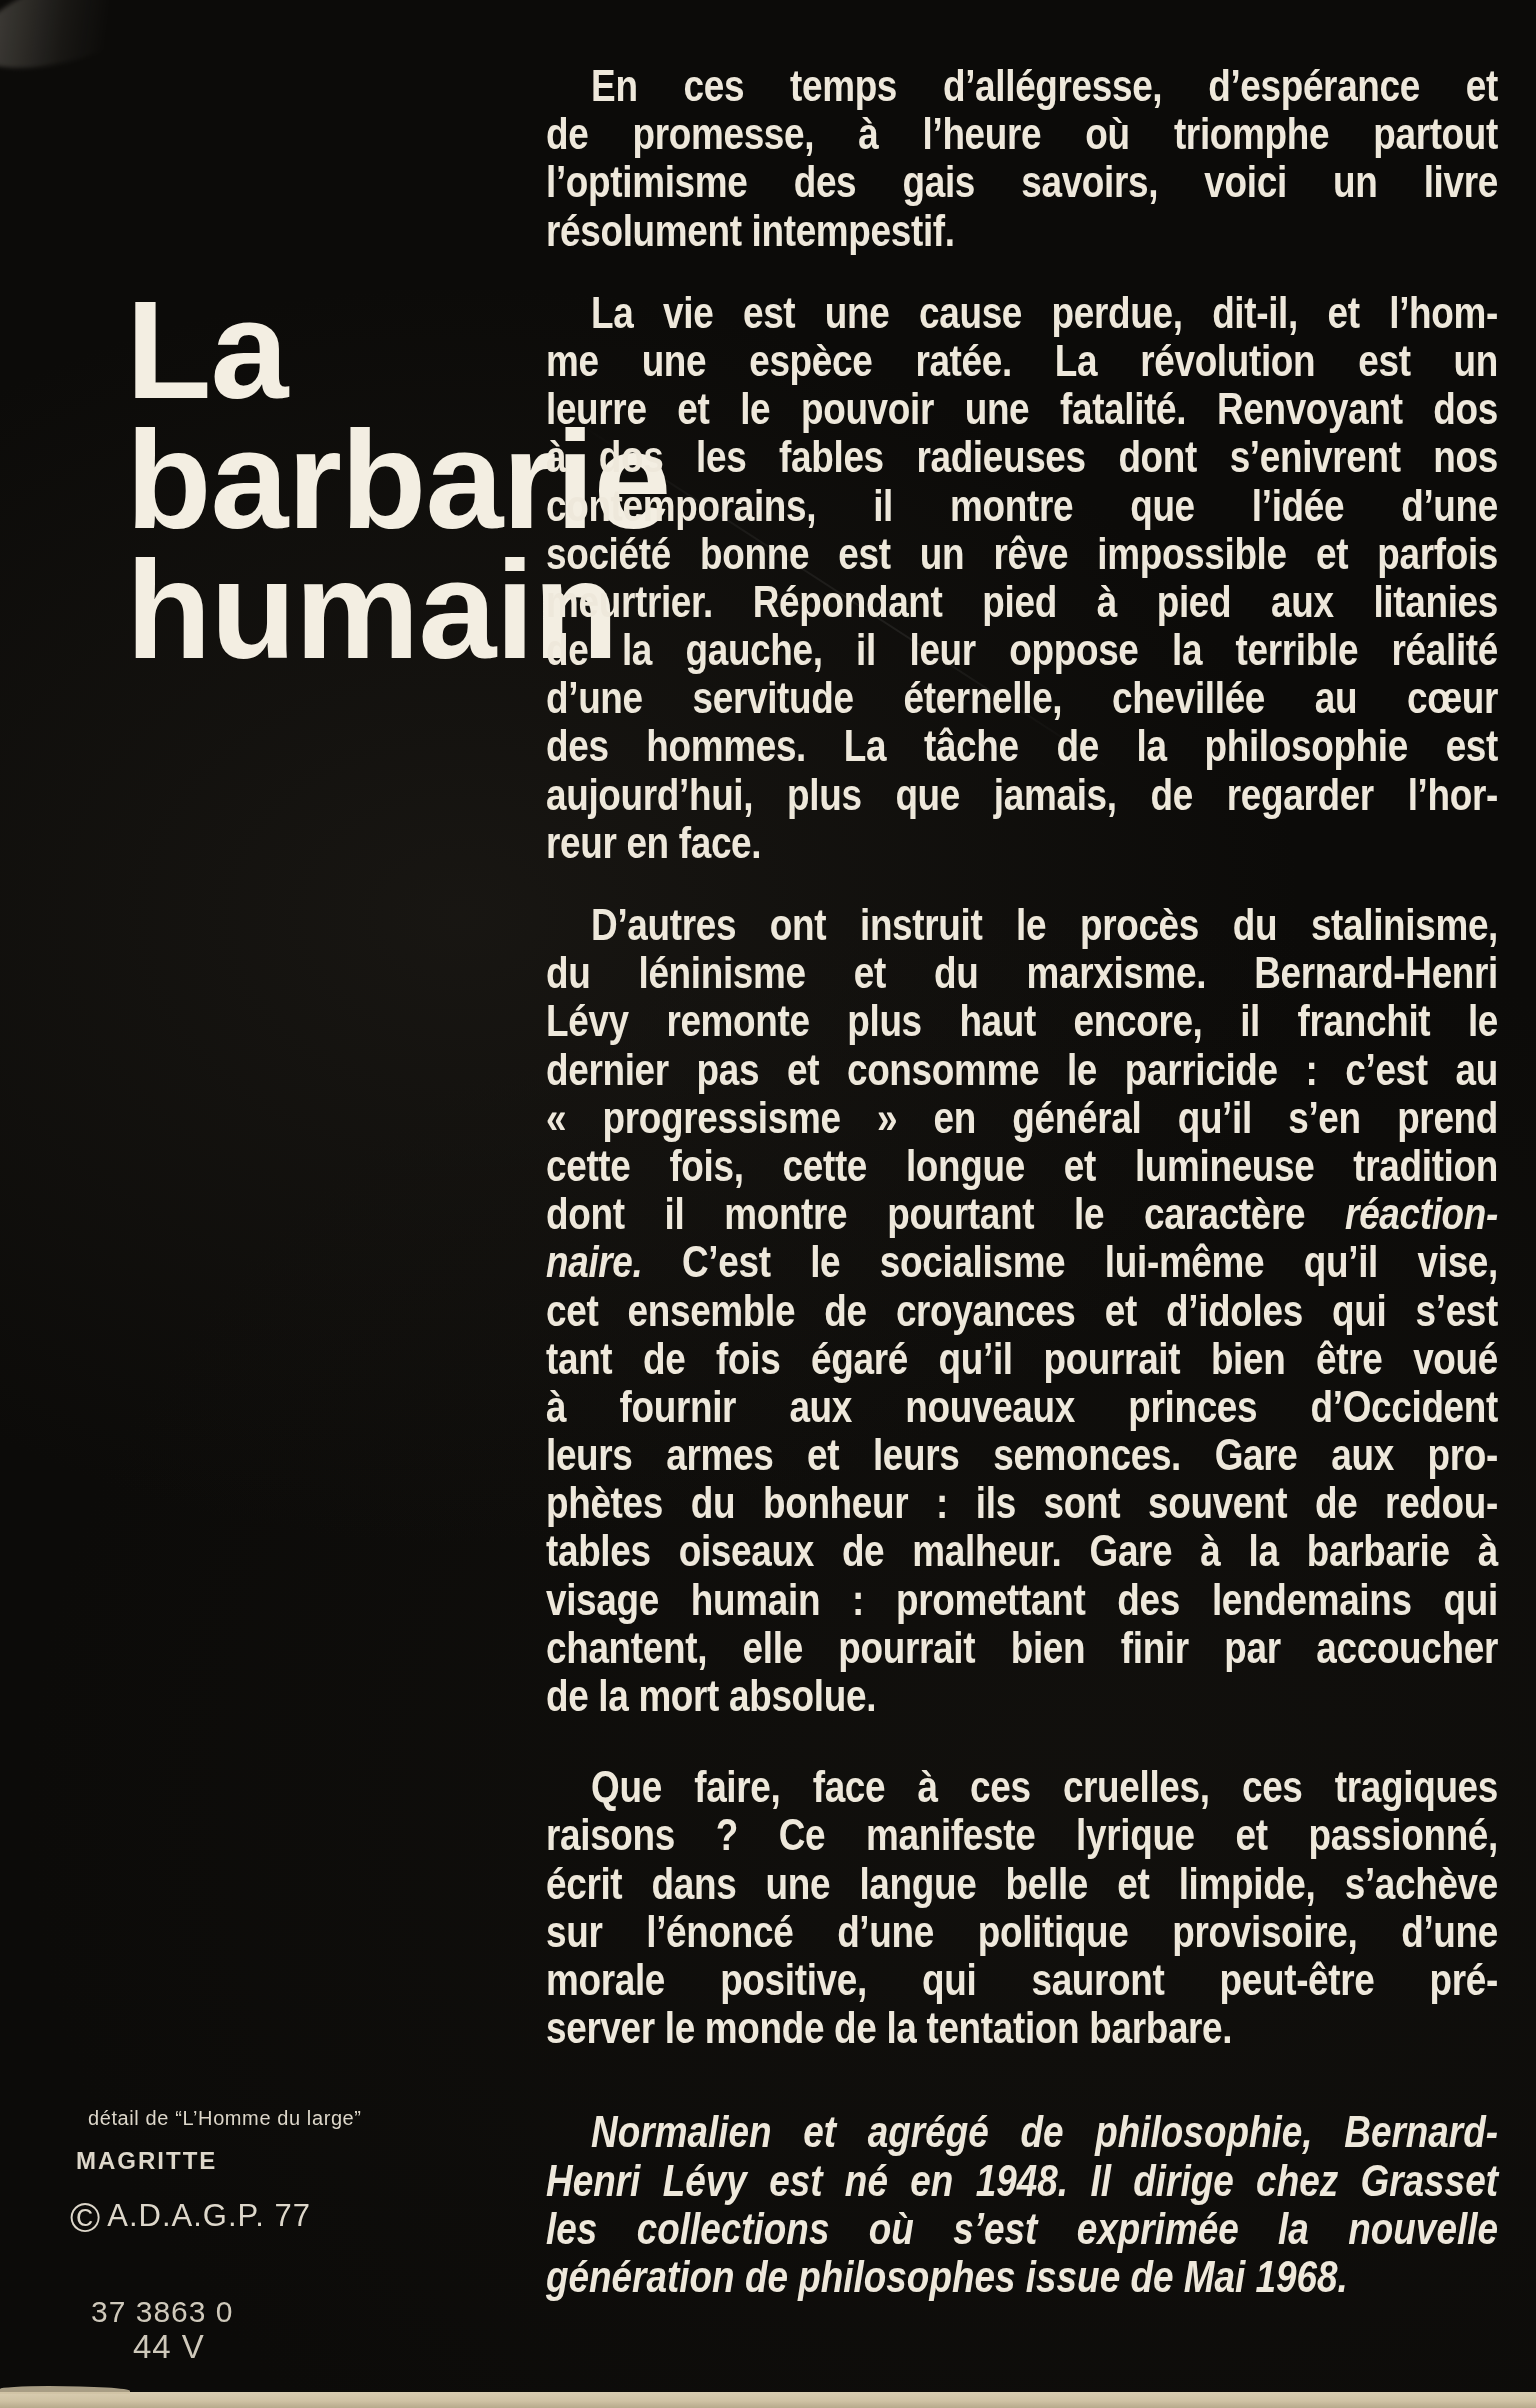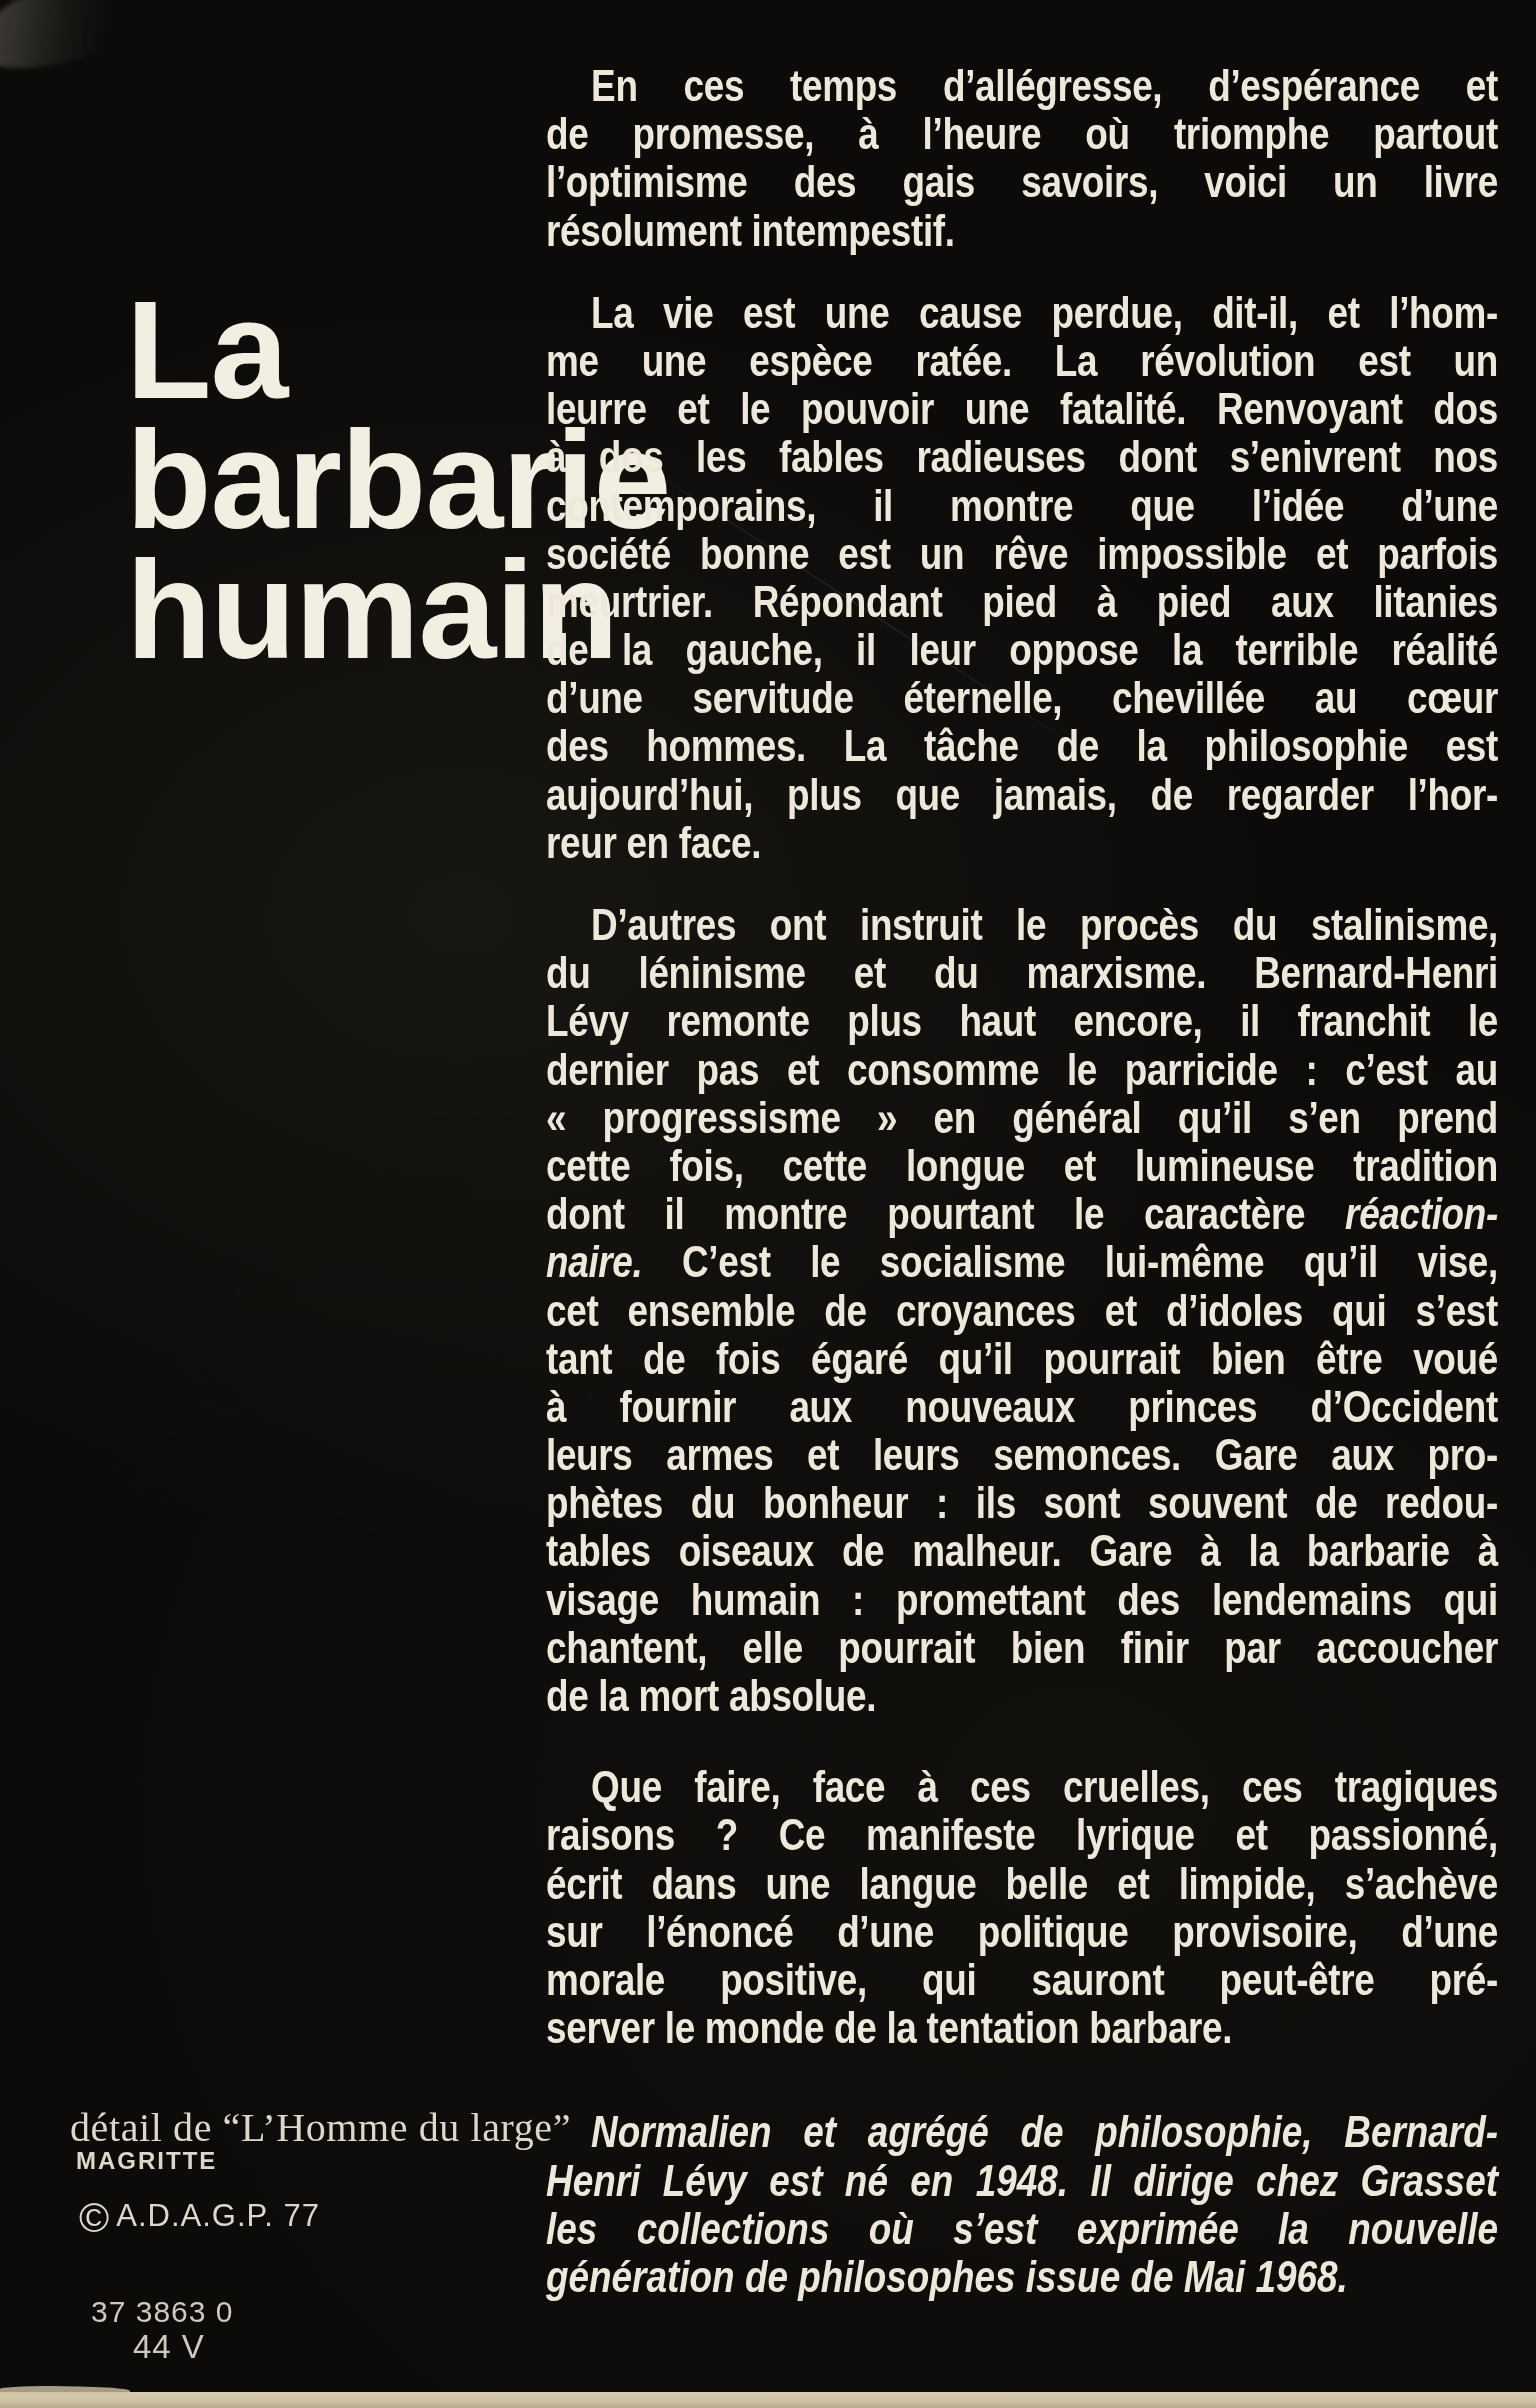--- a/index.html
+++ b/index.html
@@ -56,23 +56,23 @@
   .para{margin:0;}
   .line{height:48.2px;white-space:nowrap;}
   .line.justify{display:flex;justify-content:space-between;}
   .line.flush{display:block;}
   .line.indent{padding-left:55px;}
   .it{font-style:italic;}
   .para.italic .line{font-style:italic;letter-spacing:0;}
 
   
   .credit{position:absolute;color:#ddd7ca;white-space:nowrap;line-height:1;}
-  #credit-detail{left:70px;top:2108px;font-size:40px;letter-spacing:0.6px;font-family:Liberation Serif, serif;}
+  #credit-detail{left:88px;top:2108px;font-size:20px;letter-spacing:0.6px;}
   #credit-artist{left:76px;top:2149px;font-size:24px;letter-spacing:2px;font-weight:bold;}
-  #credit-copy{left:70px;top:2198px;font-size:31px;letter-spacing:1px;margin-left:9px;}
+  #credit-copy{left:70px;top:2198px;font-size:31px;letter-spacing:1px;}
   #credit-copy .csym{font-size:41px;vertical-align:-6px;margin-right:6px;}
   #code-1{left:91px;top:2297px;font-size:30px;color:#cfc9bb;letter-spacing:1px;}
   #code-2{left:133px;top:2330px;font-size:33px;color:#cfc9bb;letter-spacing:1px;}
 </style>
 </head>
 <body>
 
 <div id="cover">
   <div class="scuff"></div>
   <div class="crease"></div>

